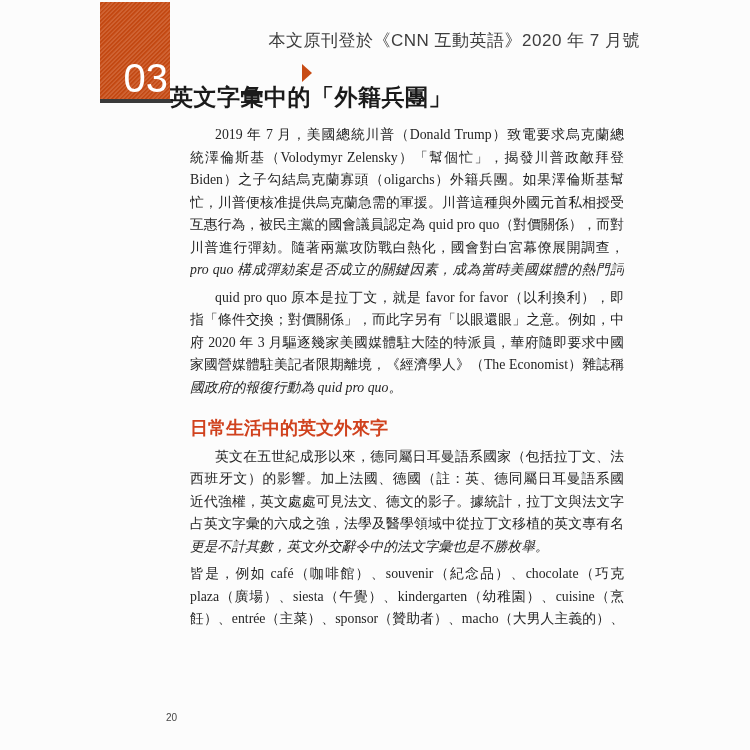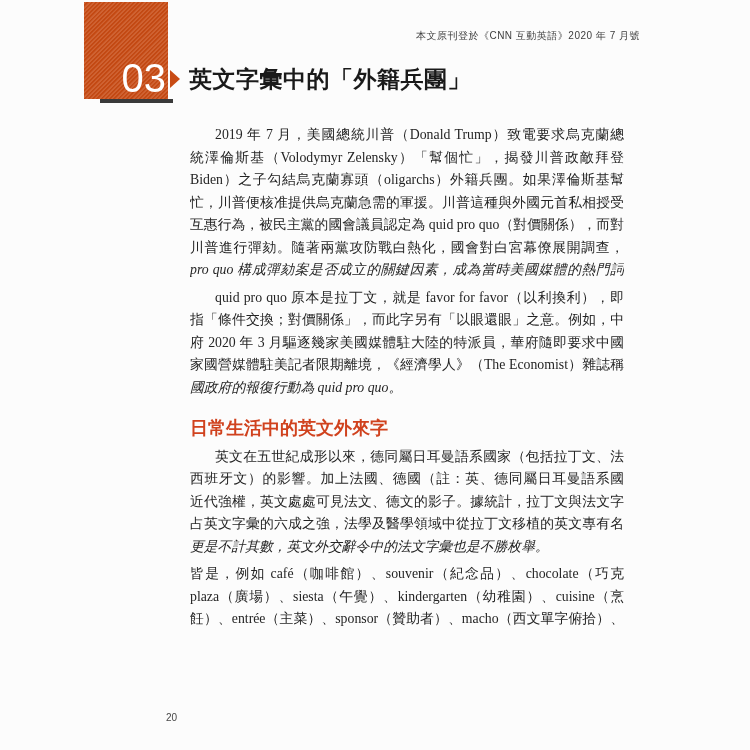--- a/index.html
+++ b/index.html
@@ -9,23 +9,23 @@
     height: 750px;
     margin: 0 auto;
     background: #fcfcfc;
     overflow: hidden;
     font-family: "Liberation Serif", "DejaVu Serif", serif;
   }
 
   
   .chapter-block {
     position: absolute;
-    left: 84px;
+    left: 100px;
     top: 2px;
-    width: 84px;
+    width: 70px;
     height: 97px;
     background-color: var(--accent-orange, #c84b14);
     background-image: repeating-linear-gradient(
       315deg,
       rgba(255, 255, 255, 0.13) 0px,
       rgba(255, 255, 255, 0.13) 1px,
       rgba(120, 40, 0, 0.10) 2px,
       rgba(255, 255, 255, 0) 3px
     );
   }
@@ -47,33 +47,34 @@
     height: 4px;
     background: var(--block-shadow, #3a3a3a);
   }
 
   
   .header-note {
     position: absolute;
     top: 29px;
     right: 110px;
     font-family: "Liberation Sans", "DejaVu Sans", sans-serif;
-    font-size: 10px;
+    font-size: 17px;
     letter-spacing: 0.5px;
     color: var(--note-text, #3d3d3d);
   }
 
   
   .title-row {
     position: absolute;
     left: 170px;
     top: 64px;
     display: flex;
     align-items: center;
     height: 30px;
+    flex-direction: column;
   }
   .tri {
     width: 0;
     height: 0;
     border-left: 10px solid var(--accent-orange, #c84b14);
     border-top: 9px solid transparent;
     border-bottom: 9px solid transparent;
     margin-right: 9px;
   }
   .title {
@@ -166,19 +167,19 @@
       <div class="para">
         <div class="line first">英文在五世紀成形以來，德同屬日耳曼語系國家（包括拉丁文、法文、</div>
         <div class="line">西班牙文）的影響。加上法國、德國（註：英、德同屬日耳曼語系國家）是</div>
         <div class="line">近代強權，英文處處可見法文、德文的影子。據統計，拉丁文與法文字源</div>
         <div class="line">占英文字彙的六成之強，法學及醫學領域中從拉丁文移植的英文專有名詞</div>
         <div class="line last">更是不計其數，英文外交辭令中的法文字彙也是不勝枚舉。</div>
       </div>
       <div class="para">
         <div class="line">皆是，例如 café（咖啡館）、souvenir（紀念品）、chocolate（巧克力）、</div>
         <div class="line">plaza（廣場）、siesta（午覺）、kindergarten（幼稚園）、cuisine（烹</div>
-        <div class="line">飪）、entrée（主菜）、sponsor（贊助者）、macho（西文單字俯拾）、</div>
+        <div class="line">飪）、entrée（主菜）、sponsor（贊助者）、macho（大男人主義的）、</div>
       </div>
     </div>
 
   <div class="page-number">20</div>
 
 </div>
 
 </body></html>

